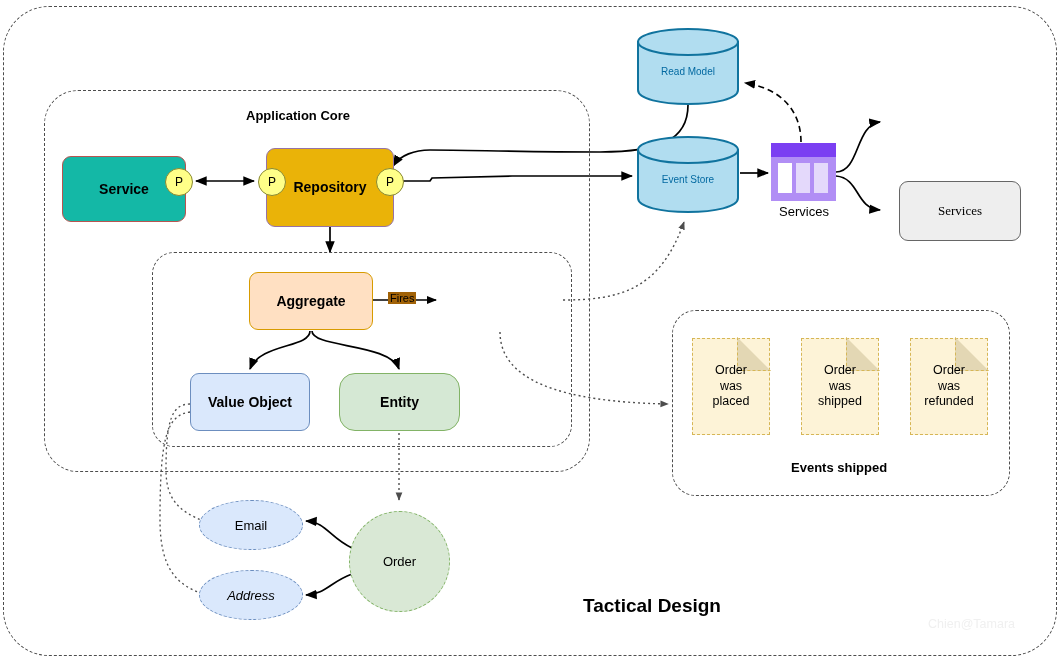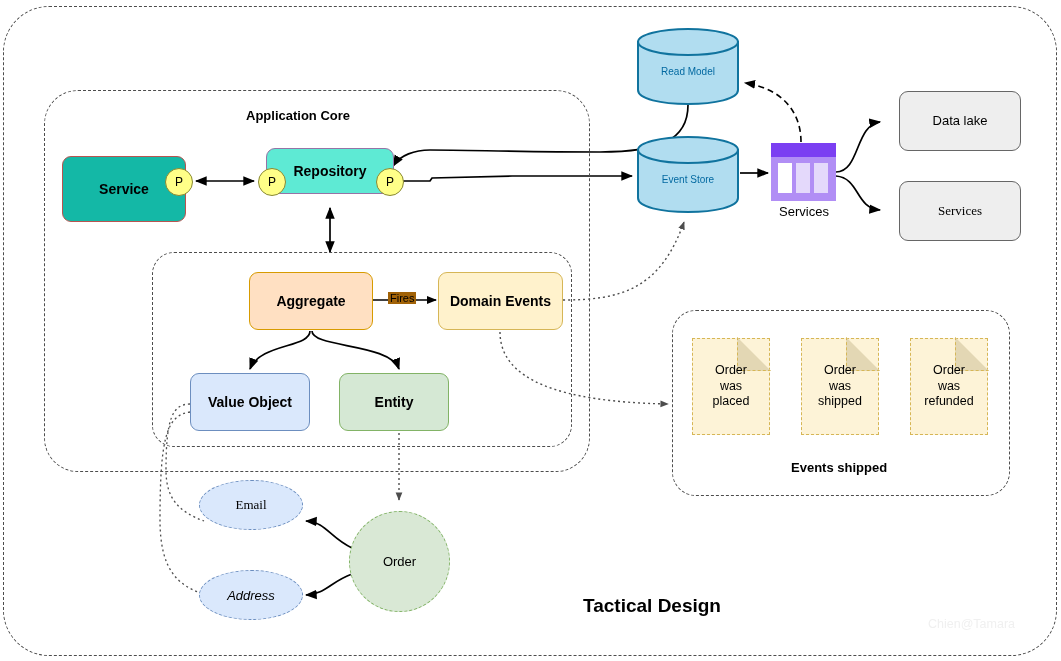--- a/index.html
+++ b/index.html
@@ -243,43 +243,41 @@
 
   <div class="grouplabel" style="left:246px; top:108px;">Application  Core</div>
 
   <div class="grouplabel" style="left:791px; top:460px;">Events shipped</div>
 
   <div class="node boxnode" style="left:62px; top:156px; width:124px; height:66px;
               background:#14b8a6; border-color:#b85450;">Service</div>
 
   <div class="port" style="left:165px; top:168px;">P</div>
 
-  <div class="node boxnode" style="left:266px; top:148px; width:128px; height:46px;
-              background:#5eead4; border-color:#9673a6;">Repository</div>
+  <div class="node boxnode" style="left:266px; top:148px; width:128px; height:79px;
+              background:#eab308; border-color:#9673a6;">Repository</div>
 
   <div class="port" style="left:258px; top:168px;">P</div>
 
   <div class="port" style="left:376px; top:168px;">P</div>
 
   <div class="node boxnode" style="left:249px; top:272px; width:124px; height:58px;
               background:#ffe0c2; border-color:#d79b00;">Aggregate</div>
 
   <div class="edge-label" style="left:388px; top:292px;">Fires</div>
 
-  <div class="node boxnode" style="left:438px; top:272px; width:125px; height:58px;
-              background:#fff2cc; border-color:#d6b656;">Domain Events</div>
 
   <div class="node boxnode" style="left:190px; top:373px; width:120px; height:58px;
               background:#dae8fc; border-color:#6c8ebf;text-align:right;">Value Object</div>
 
-  <div class="node boxnode" style="left:339px; top:373px; width:110px; height:58px;
-              background:#d5e8d4; border-color:#82b366;">Entity</div>
-
-  <div class="ellipse" style="left:199px; top:480px; width:104px; height:50px;
-              background:#dae8fc; border:1.5px dashed #6c8ebf;font-family:Liberation Serif, serif;">Email</div>
+  <div class="node boxnode" style="left:339px; top:373px; width:121px; height:58px;
+              background:#d5e8d4; border-color:#82b366;border-radius:16px;">Entity</div>
+
+  <div class="ellipse" style="left:199px; top:500px; width:104px; height:50px;
+              background:#dae8fc; border:1.5px dashed #6c8ebf;">Email</div>
 
   <div class="ellipse" style="left:199px; top:570px; width:104px; height:50px;
               background:#dae8fc; border:1.5px dashed #6c8ebf;font-style:italic;">Address</div>
 
   <div class="ellipse" style="left:349px; top:511px; width:101px; height:101px;
               background:#d9e8d5; border:1.5px dashed #82b366;">Order</div>
 
   <div class="cyl" style="left:636px; top:26px; width:104px; height:80px;">
     <svg width="104" height="80" viewBox="0 0 104 80" xmlns="http://www.w3.org/2000/svg">
       <path d="M 2 16 L 2 64 C 2 73, 25 78, 52 78 C 79 78, 102 73, 102 64 L 102 16 Z" fill="#b1ddf0" stroke="#10739e" stroke-width="2"></path>
@@ -301,21 +299,20 @@
       <rect x="0" y="0" width="65" height="58" fill="#b18ef5"></rect>
       <rect x="0" y="0" width="65" height="14" fill="#7b3ff2"></rect>
       <rect x="7" y="20" width="14" height="30" fill="#ffffff"></rect>
       <rect x="25" y="20" width="14" height="30" fill="#e4d9fb"></rect>
       <rect x="43" y="20" width="14" height="30" fill="#e4d9fb"></rect>
     </svg>
   </div>
   <div class="node" style="left:757px; top:203px; width:94px; height:18px;
               font-size:13px; color:#000000;">Services</div>
 
-  <div class="node plainbox" style="left:899px; top:91px; width:122px; height:60px;">Data lake</div>
 
   <div class="node plainbox" style="left:899px; top:181px; width:122px; height:60px;font-family:Liberation Serif, serif;">Services</div>
 
   <div class="sticky" style="left:692px; top:338px; width:78px; height:97px;">
     <div class="sticky-body"></div>
     <div class="sticky-fold"></div>
     <div class="sticky-text">
       <span>
         <span>Order</span><br>
         <span>was</span><br>

